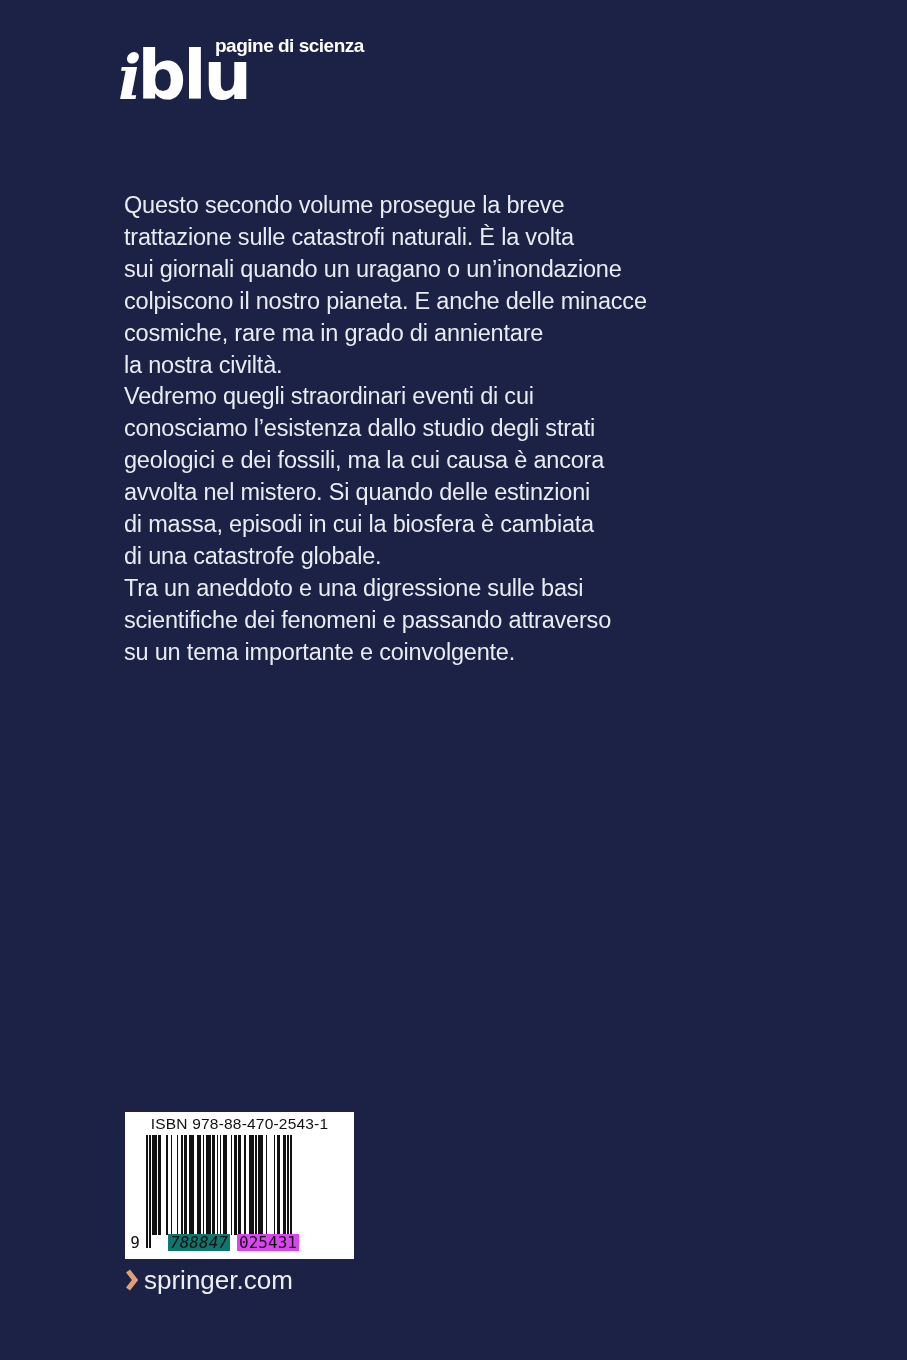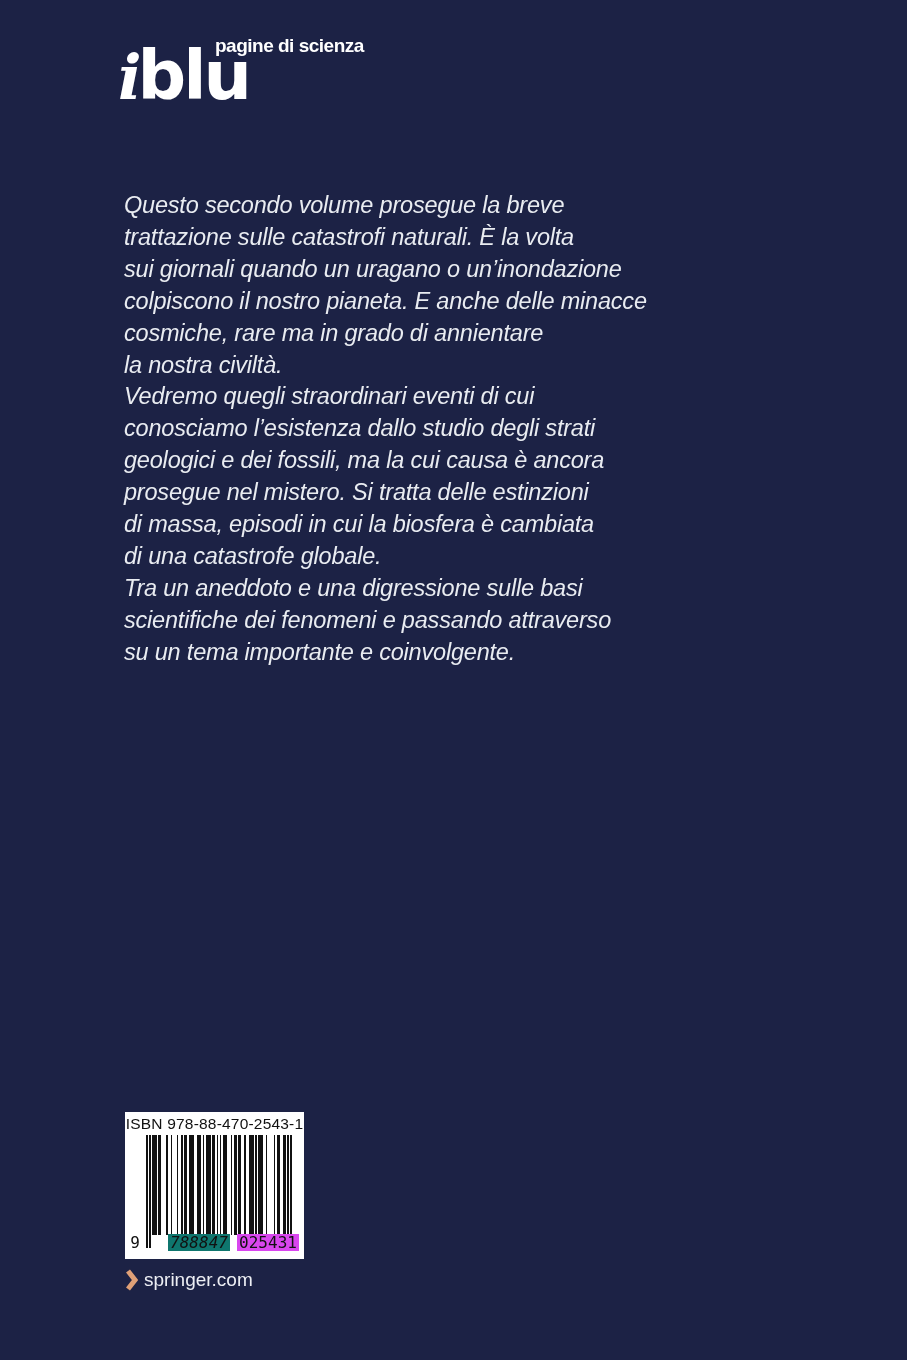--- a/index.html
+++ b/index.html
@@ -24,27 +24,27 @@
     font-style:italic;font-weight:bold;font-size:62px;
   }
   .logo-blu{
     font-family:"DejaVu Sans", sans-serif;
     font-weight:700;font-size:68px;letter-spacing:-3px;margin-left:-4px;
   }
 
   
   .blurb{
     position:absolute;left:124px;top:190px;width:560px;
-    color:#e9ecf1;font-size:23.5px;line-height:31.9px;letter-spacing:-0.2px;font-style:italic;
+    color:#e9ecf1;font-size:23.5px;line-height:31.9px;letter-spacing:-0.2px;
   }
   .blurb .line{white-space:nowrap;}
 
   
   .barcode-box{
-    position:absolute;left:125px;top:1112px;width:179px;height:147px;
+    position:absolute;left:125px;top:1112px;width:229px;height:147px;
     background:#ffffff;
   }
   .isbn-label{
     position:absolute;left:0;right:0;top:3px;
     text-align:center;color:#111111;font-size:15.5px;letter-spacing:0.2px;
     white-space:nowrap;
   }
   .bars{position:absolute;left:21px;top:23px;}
   .bars rect{fill:#111111;}
   .ean-digits span{
@@ -54,21 +54,21 @@
   }
   .ean-d0{left:2px;width:16px;}
   .ean-d1{left:43px;width:62px;background:#0f766e;font-style:italic;}
   .ean-d2{left:112px;width:62px;background:#d946ef;}
 
   
   .publisher{
     position:absolute;left:125px;top:1267px;height:26px;
     display:flex;align-items:center;gap:6px;
   }
-  .publisher-url{color:#edeff4;font-size:19px;line-height:26px;}
+  .publisher-url{color:#edeff4;font-size:26px;line-height:26px;}
   .chevron-icon{display:block;}
 </style>
 </head>
 <body>
 
 <div class="cover">
 
   <div class="logo">
     <div class="logo-tagline">pagine di scienza</div>
     <div class="logo-wordmark">
@@ -82,21 +82,21 @@
         <div class="line">trattazione sulle catastrofi naturali. È la volta</div>
         <div class="line">sui giornali quando un uragano o un’inondazione</div>
         <div class="line">colpiscono il nostro pianeta. E anche delle minacce</div>
         <div class="line">cosmiche, rare ma in grado di annientare</div>
         <div class="line">la nostra civiltà.</div>
       </div>
     <div class="para">
         <div class="line">Vedremo quegli straordinari eventi di cui</div>
         <div class="line">conosciamo l’esistenza dallo studio degli strati</div>
         <div class="line">geologici e dei fossili, ma la cui causa è ancora</div>
-        <div class="line">prosegue nel mistero. Si tratta delle estinzioni</div>
+        <div class="line">avvolta nel mistero. Si quando delle estinzioni</div>
         <div class="line">di massa, episodi in cui la biosfera è cambiata</div>
         <div class="line">di una catastrofe globale.</div>
       </div>
     <div class="para">
         <div class="line">Tra un aneddoto e una digressione sulle basi</div>
         <div class="line">scientifiche dei fenomeni e passando attraverso</div>
         <div class="line">su un tema importante e coinvolgente.</div>
       </div>
   </div>
 

